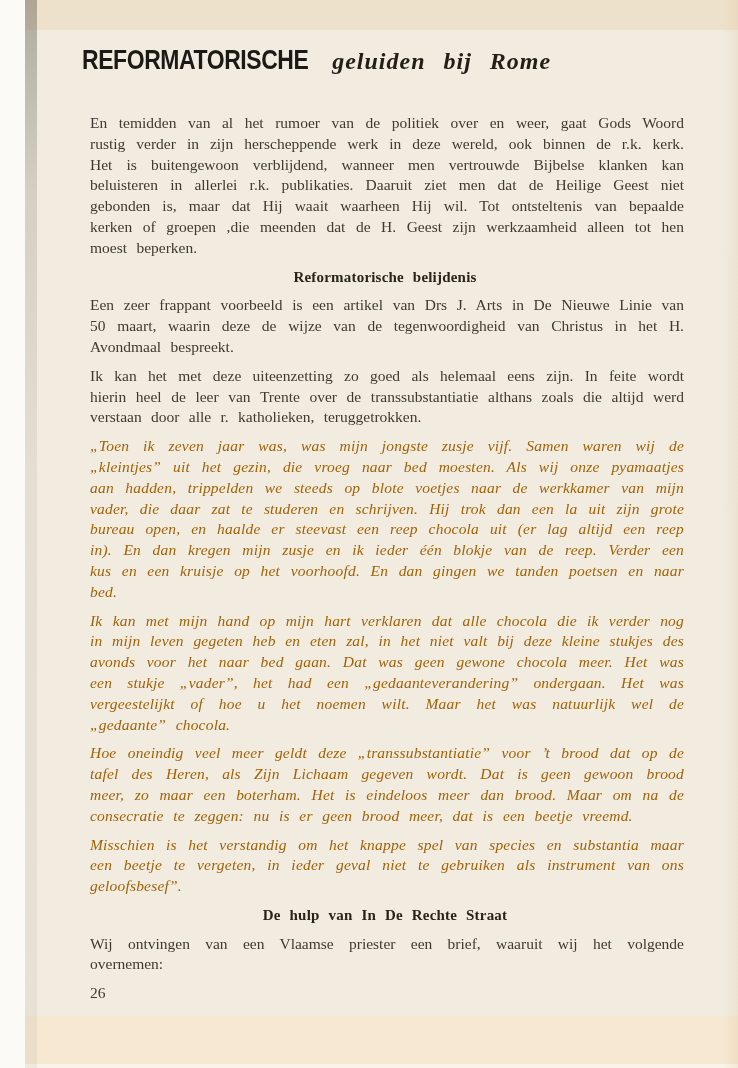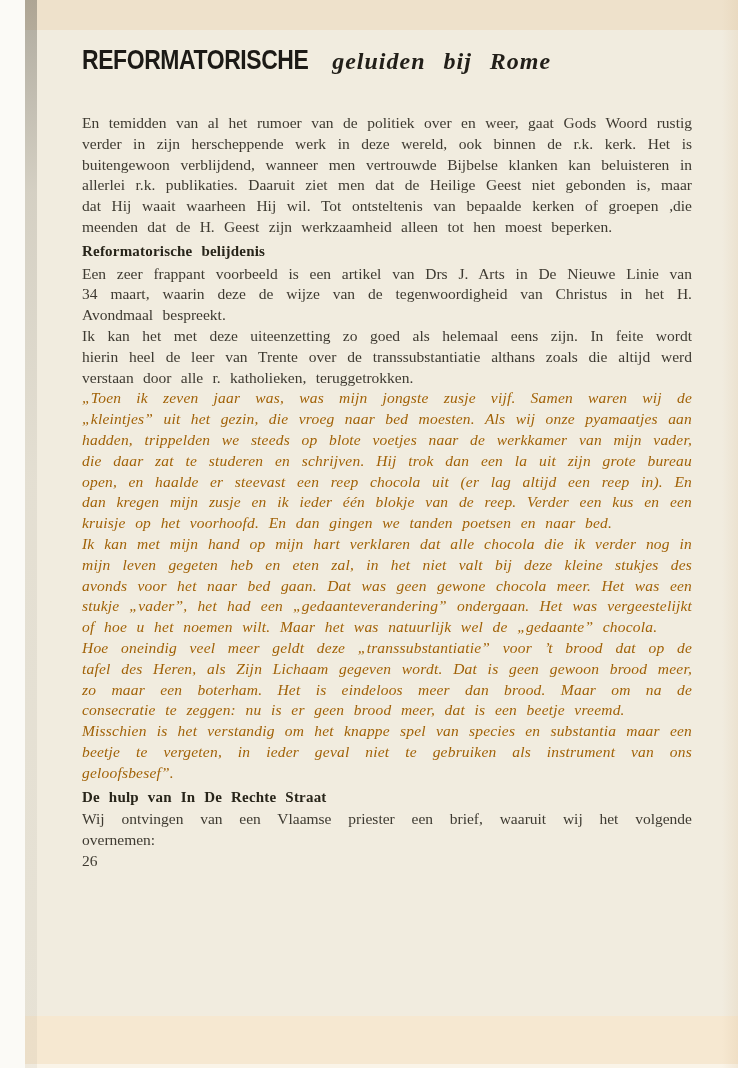--- a/index.html
+++ b/index.html
@@ -27,24 +27,24 @@
     font-family:"Liberation Sans", sans-serif; font-weight:700;
     font-size:28px; letter-spacing:-0.5px; color:#1c1a16;
     transform:scaleX(.82); transform-origin:left bottom;
     margin-right:-34px;
   }
   .title-sub {
     font-style:italic; font-size:24px; color:#221f19;
     word-spacing:11px; letter-spacing:1px;
   }
 
-  .content p { margin:0; text-align:justify; font-size:15.5px; line-height:20.8px; word-spacing:5.5px; }
+  .content p { margin:8px; text-align:justify; font-size:15.5px; line-height:20.8px; word-spacing:5.5px; }
   .quote { font-style:italic; color:#a16207; letter-spacing:.2px; word-spacing:5px; }
   .subhead {
-    margin:3px 4px 2px 0; text-align:left;
+    margin:3px 4px 2px 0; text-align:center;
     font-size:15px; font-weight:700; line-height:20.8px;
     word-spacing:5px; letter-spacing:.2px; color:#272419;
   }
   .pagenum { margin-top:1px; font-size:16px; text-align:left; word-spacing:0 !important; }
 </style>
 </head>
 <body>
 
 <div class="scan">
   <div class="band-top"></div>
@@ -58,21 +58,21 @@
 
     <h1 class="title">
       <span class="title-lead">REFORMATORISCHE</span>
       <span class="title-sub">geluiden bij Rome</span>
     </h1>
 
     <p>En temidden van al het rumoer van de politiek over en weer, gaat Gods Woord rustig verder in zijn herscheppende werk in deze wereld, ook binnen de r.k. kerk. Het is buitengewoon verblijdend, wanneer men vertrouwde Bijbelse klanken kan beluisteren in allerlei r.k. publikaties. Daaruit ziet men dat de Heilige Geest niet gebonden is, maar dat Hij waait waarheen Hij wil. Tot ontsteltenis van bepaalde kerken of groepen ,die meenden dat de H. Geest zijn werkzaamheid alleen tot hen moest beperken.</p>
 
     <h2 class="subhead">Reformatorische belijdenis</h2>
 
-    <p>Een zeer frappant voorbeeld is een artikel van Drs J. Arts in De Nieuwe Linie van 34 maart, waarin deze de wijze van de tegenwoordigheid van Christus in het H. Avondmaal bespreekt.</p>
+    <p>Een zeer frappant voorbeeld is een artikel van Drs J. Arts in De Nieuwe Linie van 50 maart, waarin deze de wijze van de tegenwoordigheid van Christus in het H. Avondmaal bespreekt.</p>
     <p>Ik kan het met deze uiteenzetting zo goed als helemaal eens zijn. In feite wordt hierin heel de leer van Trente over de transsubstantiatie althans zoals die altijd werd verstaan door alle r. katholieken, teruggetrokken.</p>
 
 
     <p class="quote">„Toen ik zeven jaar was, was mijn jongste zusje vijf. Samen waren wij de „kleintjes” uit het gezin, die vroeg naar bed moesten. Als wij onze pyamaatjes aan hadden, trippelden we steeds op blote voetjes naar de werkkamer van mijn vader, die daar zat te studeren en schrijven. Hij trok dan een la uit zijn grote bureau open, en haalde er steevast een reep chocola uit (er lag altijd een reep in). En dan kregen mijn zusje en ik ieder één blokje van de reep. Verder een kus en een kruisje op het voorhoofd. En dan gingen we tanden poetsen en naar bed.</p>
     <p class="quote">Ik kan met mijn hand op mijn hart verklaren dat alle chocola die ik verder nog in mijn leven gegeten heb en eten zal, in het niet valt bij deze kleine stukjes des avonds voor het naar bed gaan. Dat was geen gewone chocola meer. Het was een stukje „vader”, het had een „gedaanteverandering” ondergaan. Het was vergeestelijkt of hoe u het noemen wilt. Maar het was natuurlijk wel de „gedaante” chocola.</p>
     <p class="quote">Hoe oneindig veel meer geldt deze „transsubstantiatie” voor ’t brood dat op de tafel des Heren, als Zijn Lichaam gegeven wordt. Dat is geen gewoon brood meer, zo maar een boterham. Het is eindeloos meer dan brood. Maar om na de consecratie te zeggen: nu is er geen brood meer, dat is een beetje vreemd.</p>
     <p class="quote">Misschien is het verstandig om het knappe spel van species en substantia maar een beetje te vergeten, in ieder geval niet te gebruiken als instrument van ons geloofsbesef”.</p>
 
     <h2 class="subhead">De hulp van In De Rechte Straat</h2>
 

